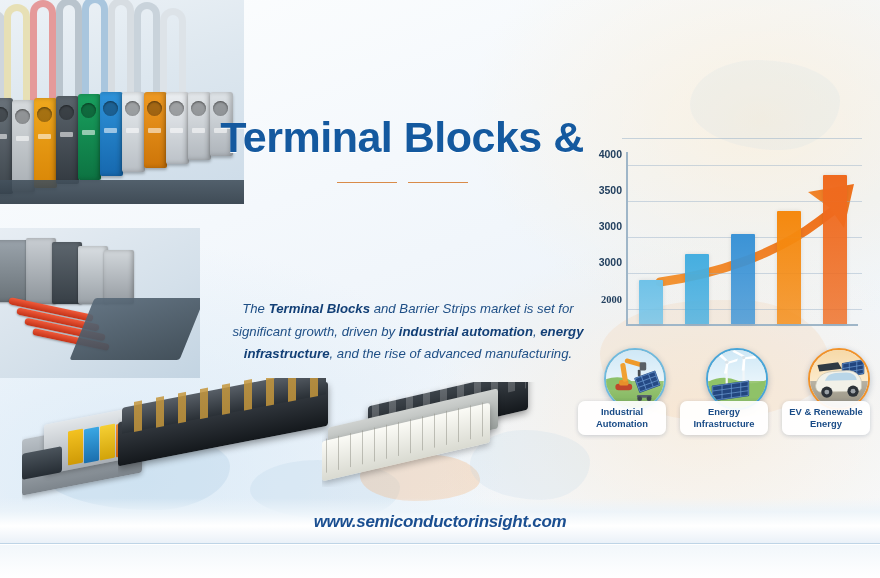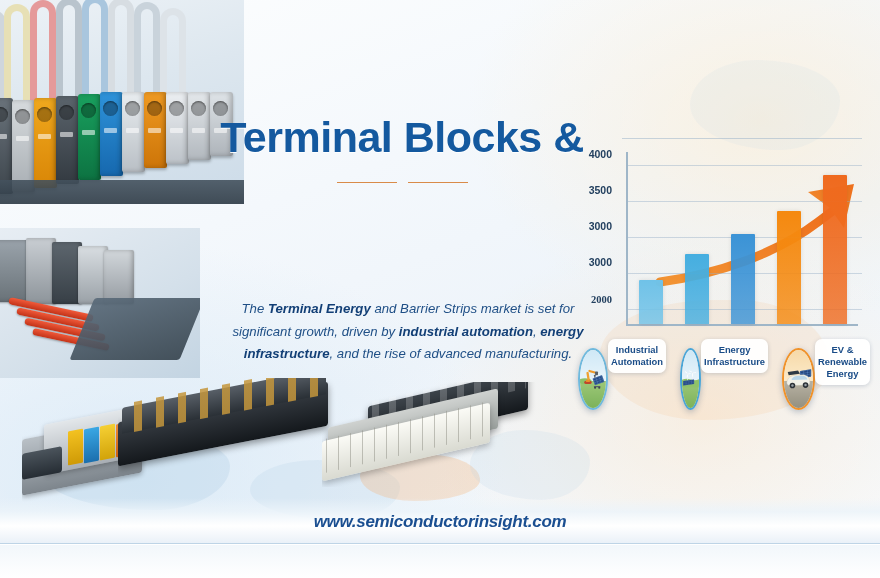--- a/index.html
+++ b/index.html
@@ -73,31 +73,31 @@
 
   
   #chart-panel { position:absolute; left:588px; top:122px; width:276px; height:218px; }
   #chart-title { text-align:center; font-style:italic; font-weight:bold; color:#1c5490;
                  font-size:14.5px; letter-spacing:-.2px; }
   #plot { position:absolute; left:38px; top:30px; right:6px; bottom:14px;
           border-left:2px solid #9fb6c8; border-bottom:2px solid #9fb6c8; }
   #plot .gl { position:absolute; left:0; right:-4px; height:0; border-top:1px solid rgba(150,175,200,.45); }
   #plot .topline { position:absolute; left:-6px; right:-4px; top:-14px; height:0;
                    border-top:1px solid rgba(150,175,200,.5); }
-  .ytick { position:absolute; right:100%; transform:translateY(-50%); margin-right:16px;
+  .ytick { position:absolute; right:100%; transform:translateY(-50%); margin-right:6px;
            font-size:10.5px; color:#23405f; font-weight:bold; white-space:nowrap;
            font-family:"Liberation Sans", sans-serif; }
   .bar { position:absolute; bottom:0; border-radius:1px 1px 0 0; box-shadow:0 0 4px rgba(0,0,0,.10); }
   #arrow { position:absolute; left:30px; top:22px; width:250px; height:140px;
            pointer-events:none; overflow:visible; }
 
   
   #features { position:absolute; left:578px; top:348px; width:292px;
               display:flex; justify-content:space-between; }
-  .feat { width:88px; display:flex; flex-direction:row; align-items:flex-start; }
+  .feat { width:88px; display:flex; flex-direction:column; align-items:flex-end; }
   .fcircle { width:62px; height:62px; border-radius:50%; overflow:hidden; position:relative;
              border:2.5px solid #fff; box-shadow:0 2px 6px rgba(40,70,110,.30); }
   .flabel { margin-top:-9px; width:88px; padding:5px 3px 5px; border-radius:7px;
             background:rgba(255,255,255,.93); box-shadow:0 1px 4px rgba(40,70,110,.22);
             text-align:center; font-size:9.4px; font-weight:bold; line-height:1.28;
             color:#1a4c87; position:relative; z-index:2; }
   #feat1 .fcircle { border-color:#6fb9dd; }
   #feat2 .fcircle { border-color:#48a5d8; }
   #feat3 .fcircle { border-color:#f0922a; }
 
@@ -211,21 +211,21 @@
   </div>
 
   <div id="title-wrap">
     <div class="t-line">Terminal Blocks &amp;</div>
     <div id="subtitle-row">
       <span class="rule"></span>
       <span class="rule"></span>
     </div>
   </div>
 
-  <p id="para">The <b>Terminal Energy</b> and Barrier Strips market is set for significant growth, driven by <b>industrial automation</b>, <b>energy infrastructure</b>, and the rise of advanced manufacturing.</p>
+  <p id="para">The <b>Terminal Blocks</b> and Barrier Strips market is set for significant growth, driven by <b>industrial automation</b>, <b>energy infrastructure</b>, and the rise of advanced manufacturing.</p>
 
   <div id="chart-panel">
     <div id="plot">
       <div class="topline"></div>
       <svg id="arrow" viewBox="0 0 250 140" preserveAspectRatio="none">
         <defs>
           <linearGradient id="agrad" x1="0" y1="1" x2="1" y2="0">
             <stop offset="0%" stop-color="#f29434"></stop>
             <stop offset="100%" stop-color="#ee6f1c"></stop>
           </linearGradient>

